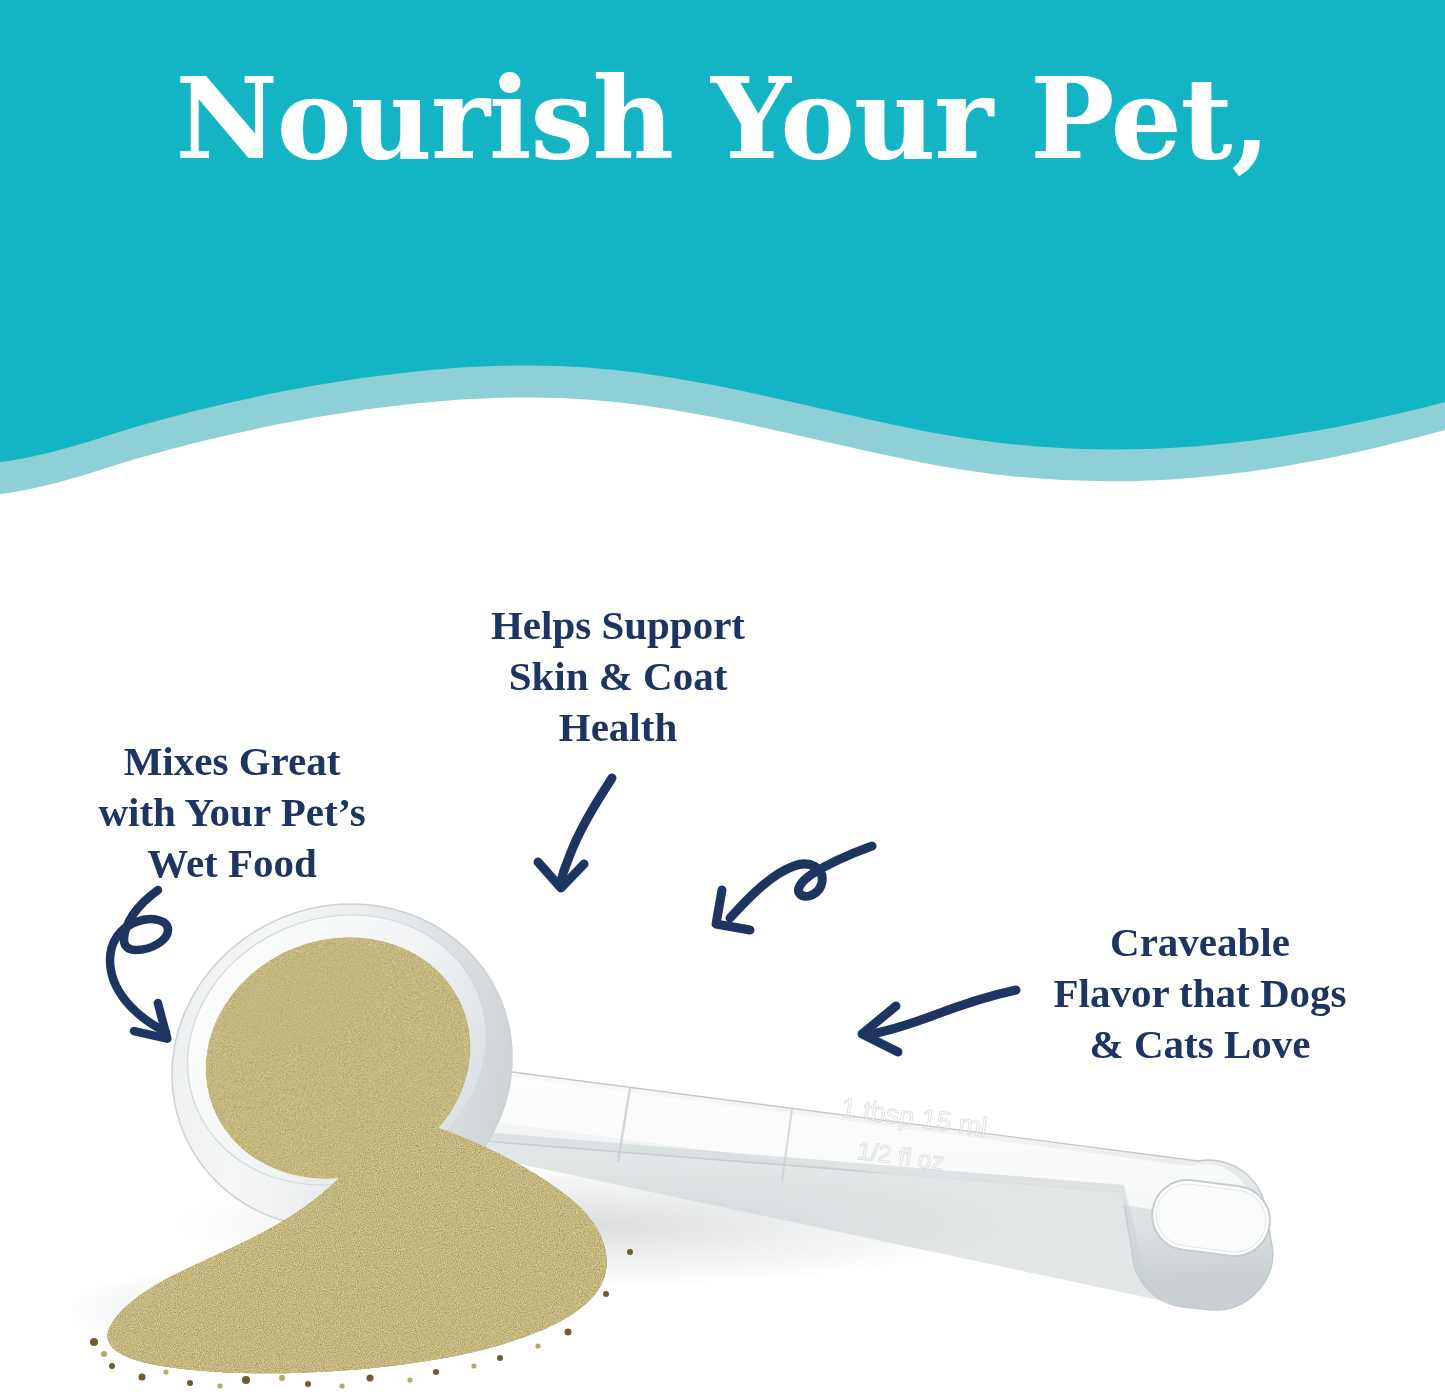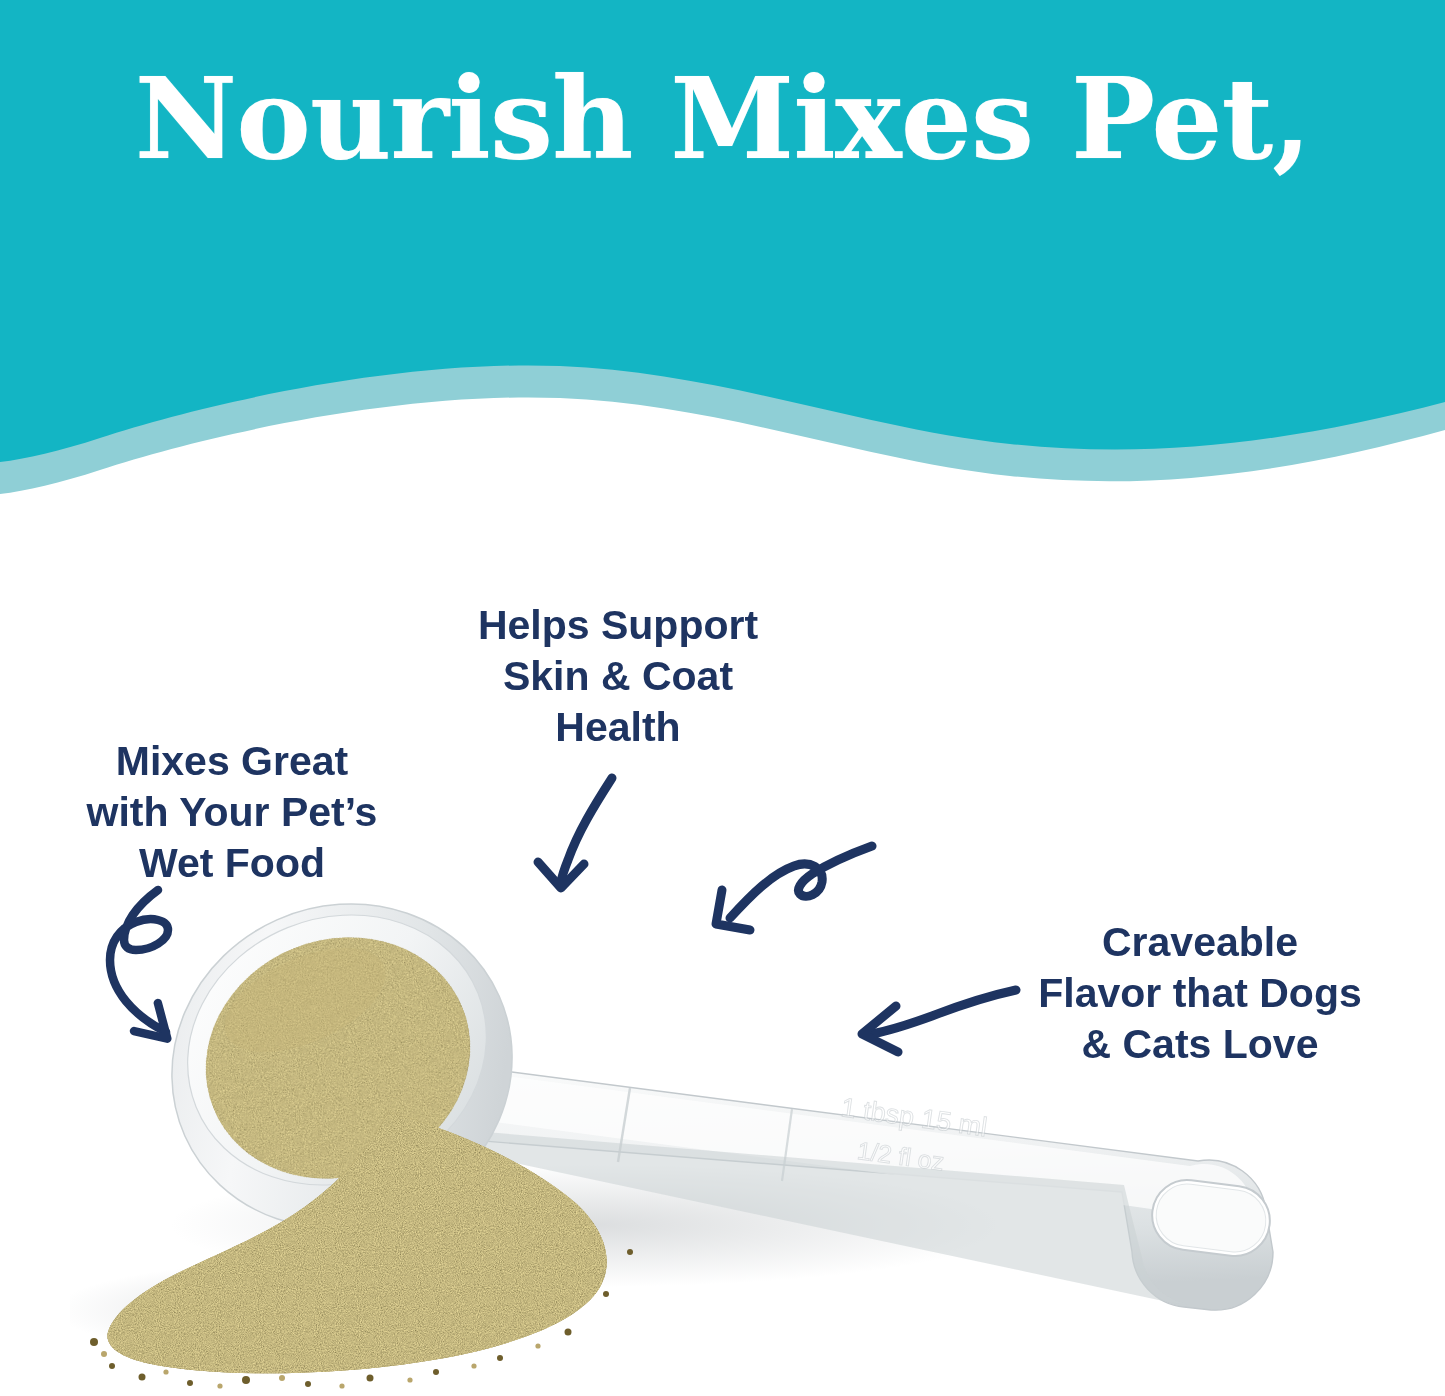--- a/index.html
+++ b/index.html
@@ -34,21 +34,21 @@
     position:relative;
     top:-26px;
     left:2px;
     letter-spacing:0;
   }
 
   
   .callout{
     position:absolute;
     color:#1E3461;
-    font-family:Liberation Sans, sans-serif;
+    font-family:Liberation Serif, serif;
     font-weight:bold;
     font-size:41px;
     line-height:51px;
     text-align:center;
     white-space:pre-line;
     z-index:6;
   }
   #callout-mixes{left:32px;  top:716px; width:400px;margin-top:20px;}
   #callout-skin { left:408px; top:600px; width:420px;}
   #callout-gut  { left:840px; top:718px; width:420px;}
@@ -80,21 +80,21 @@
                C60,483 26,491 0,494 Z" fill="#8FCFD6"></path>
 
       <path d="M0,0 L1445,0 L1445,402
                C1300,440 1160,460 1010,444
                C860,428 720,372 560,366
                C400,360 210,402 100,438
                C60,451 26,459 0,462 Z" fill="#13B5C4"></path>
     </svg>
 
     <div id="headline">
-      <span>Nourish Mixes Pet,</span>
+      <span>Nourish Your Pet,</span>
     </div>
   </div>
 
   <div id="product">
     <svg width="1340" height="520" viewBox="0 0 1340 520" aria-hidden="true">
       <defs>
 
         <filter id="grain" x="-10%" y="-10%" width="120%" height="120%">
           <feTurbulence type="fractalNoise" baseFrequency="0.72" numOctaves="4" seed="7" result="n"></feTurbulence>
           <feColorMatrix in="n" type="matrix" values="0.9 0 0 0 0.10

